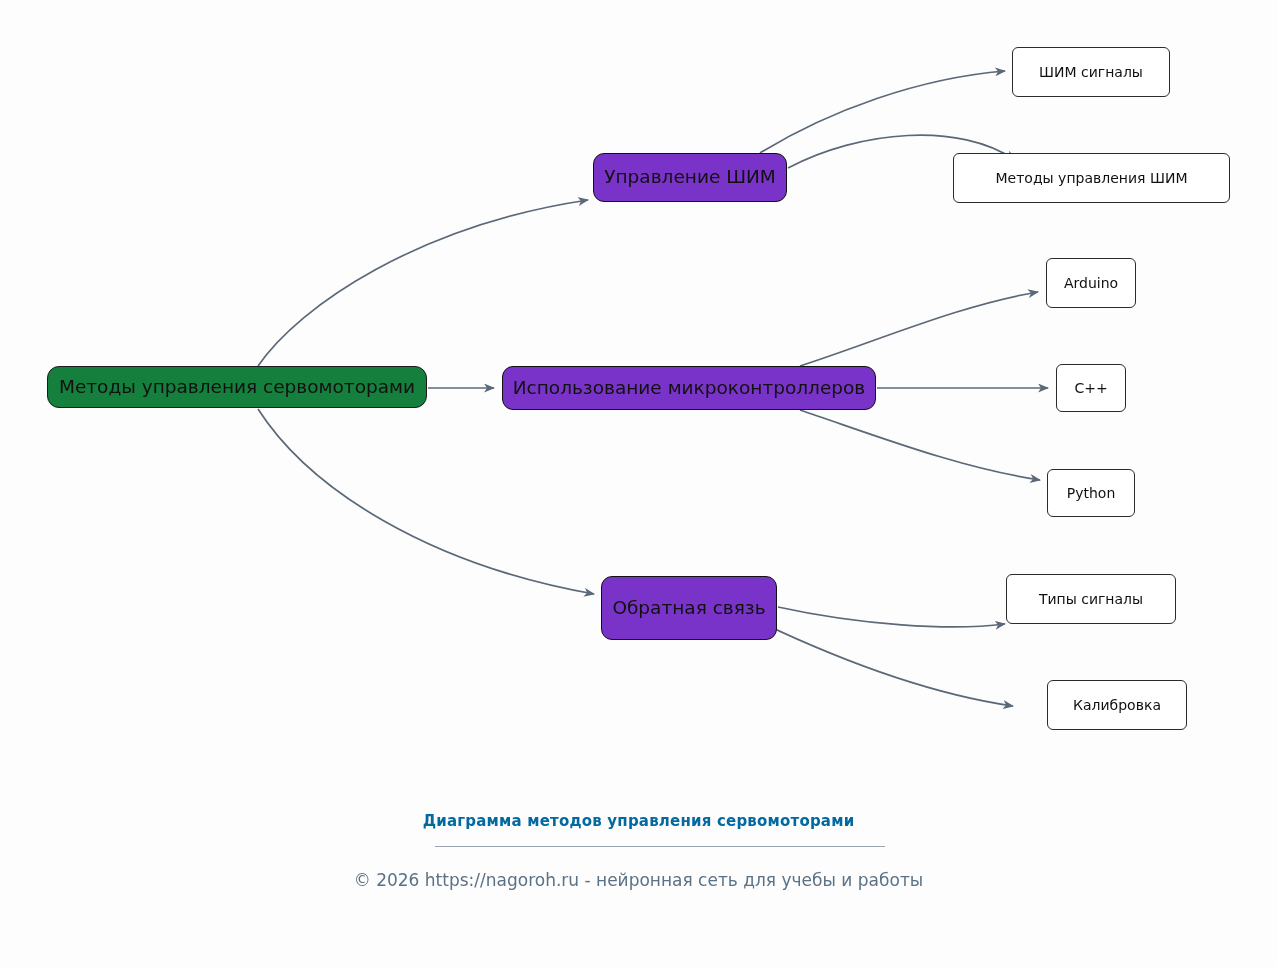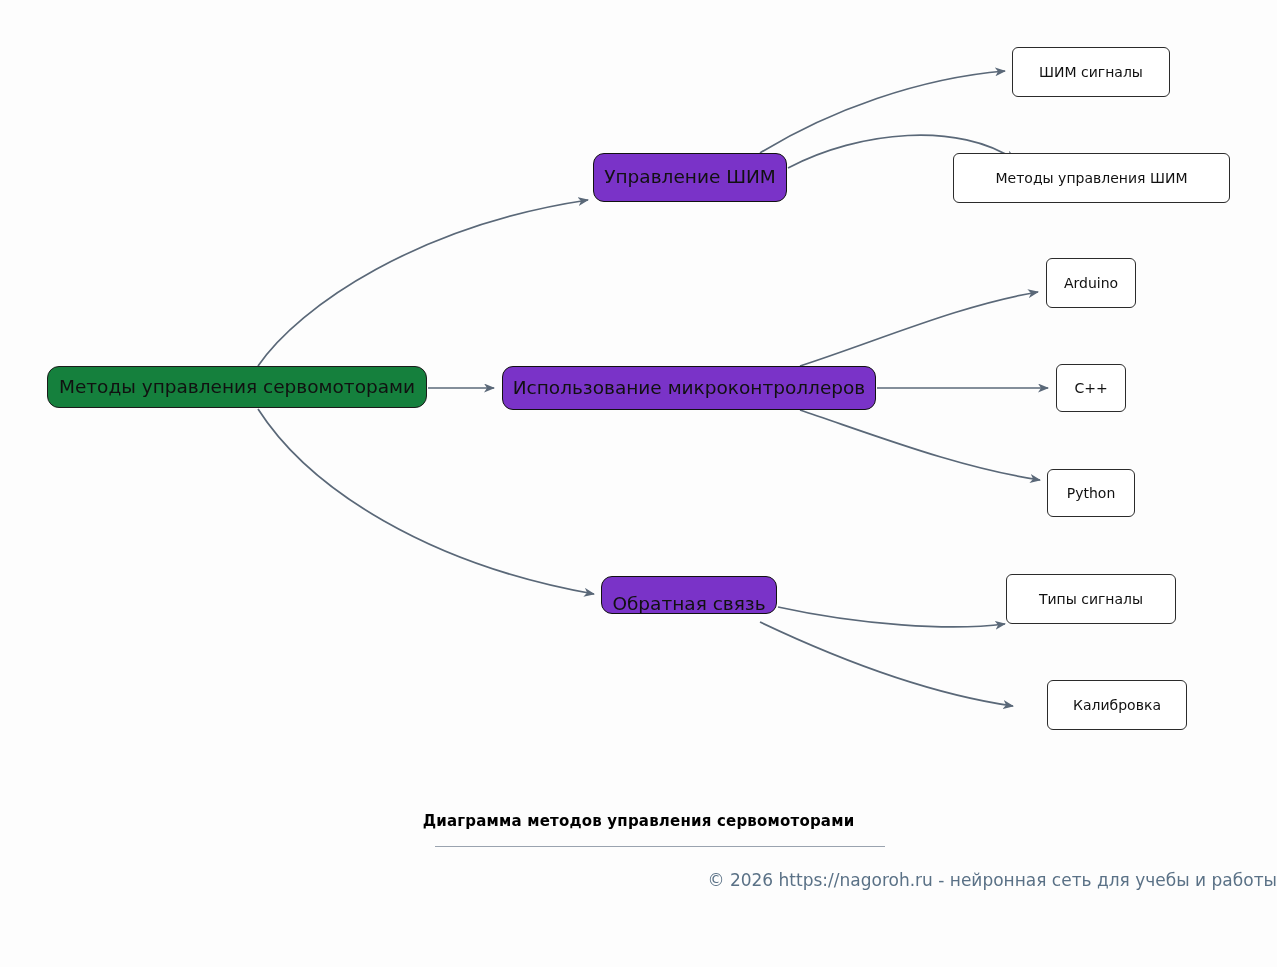--- a/index.html
+++ b/index.html
@@ -60,37 +60,37 @@
     font-size: 14px;
   }
   #footer-title {
     position: absolute;
     left: 0;
     top: 812px;
     width: 1277px;
     text-align: center;
     font-size: 15px;
     font-weight: bold;
-    color: #000000;
+    color: #0369a1;
     letter-spacing: 0.2px;
   }
   #footer-divider {
     position: absolute;
     left: 435px;
     top: 846px;
     width: 450px;
     height: 1px;
     background: #9aa3af;
   }
   #footer-credit {
     position: absolute;
     left: 0;
     top: 870px;
     width: 1277px;
-    text-align: right;
+    text-align: center;
     font-size: 17px;
     color: #5a7186;
   }
 </style>
 </head>
 <body>
 
 <div id="diagram-root">
 
   <svg class="edges" viewBox="0 0 1277 967" xmlns="http://www.w3.org/2000/svg">
@@ -122,21 +122,21 @@
   </div>
 
   <div class="node branch" style="left:593px; top:153px; width:194px; height:49px;">
     <span class="node-label">Управление ШИМ</span>
   </div>
 
   <div class="node branch" style="left:502px; top:366px; width:374px; height:44px;">
     <span class="node-label">Использование микроконтроллеров</span>
   </div>
 
-  <div class="node branch" style="left:601px; top:576px; width:176px; height:38px;align-items:flex-end;">
+  <div class="node branch" style="left:601px; top:576px; width:176px; height:64px;">
     <span class="node-label">Обратная связь</span>
   </div>
 
   <div class="node leaf" style="left:1012px; top:47px; width:158px; height:50px;">
     <span class="node-label">ШИМ сигналы</span>
   </div>
 
   <div class="node leaf" style="left:953px; top:153px; width:277px; height:50px;text-align:center;">
     <span class="node-label">Методы управления ШИМ</span>
   </div>

